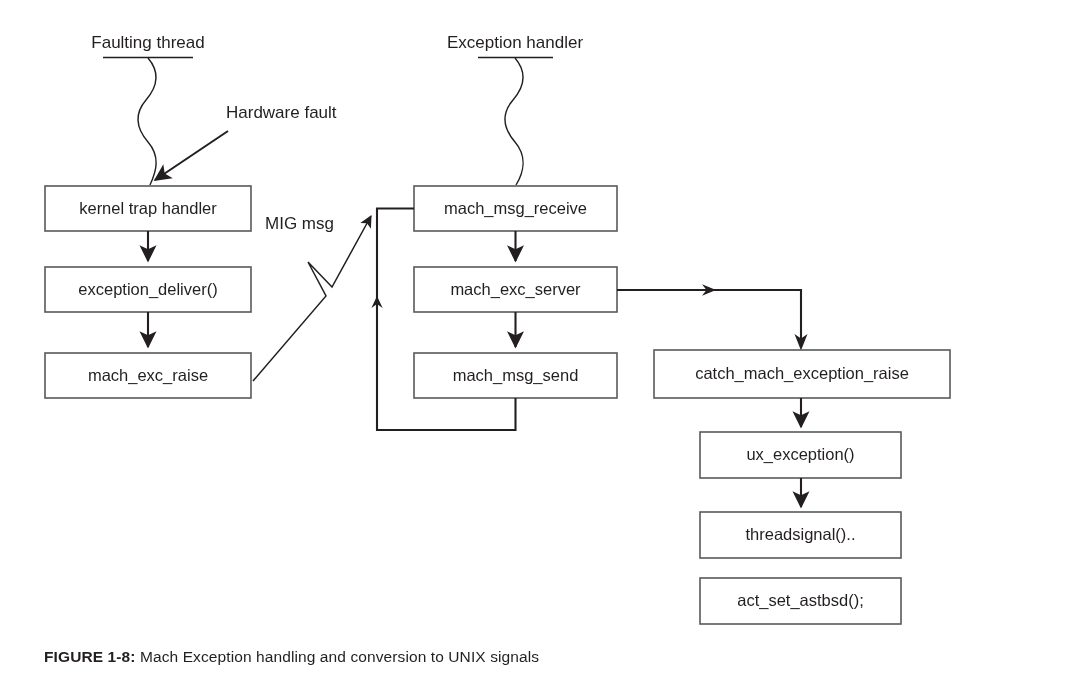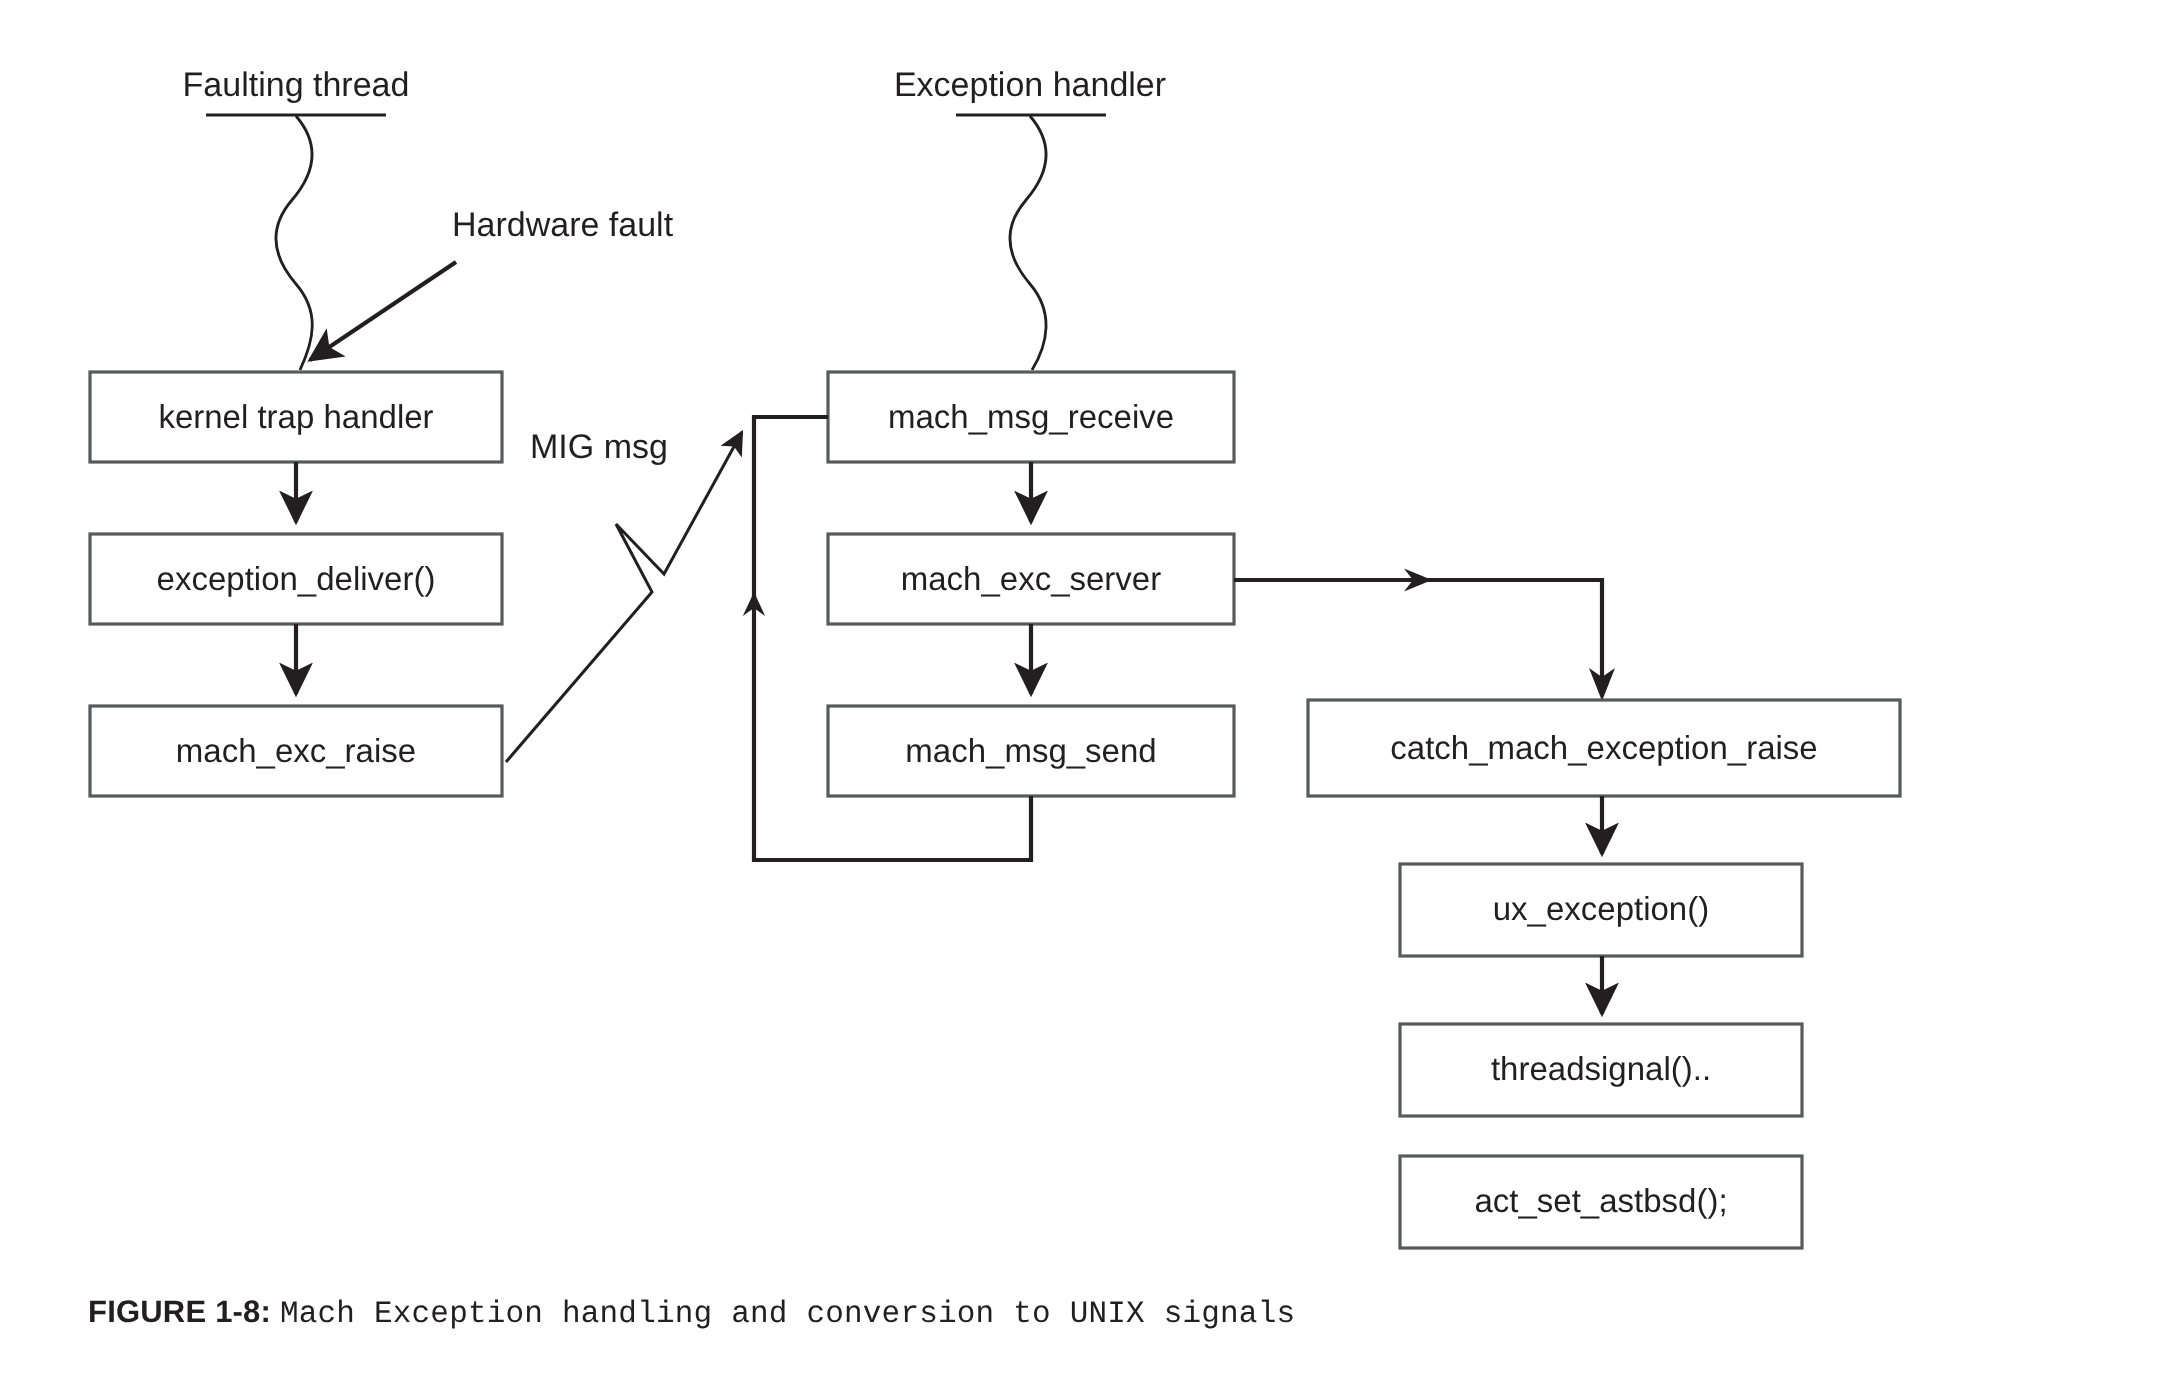--- a/index.html
+++ b/index.html
@@ -83,21 +83,20 @@
     font-family: "Liberation Sans", sans-serif;
     font-size: 15.5px;
     color: #231f20;
     letter-spacing: 0.1px;
   }
   .caption b {
     font-weight: bold;
   }
   .caption .cap-text {
     font-weight: normal;
-    font-family: Liberation Mono, monospace;
   }
 </style>
 </head>
 <body>
 
 <div id="figure-root">
 
   <svg class="diagram" viewBox="0 0 1080 640" xmlns="http://www.w3.org/2000/svg">
 
     <defs>

